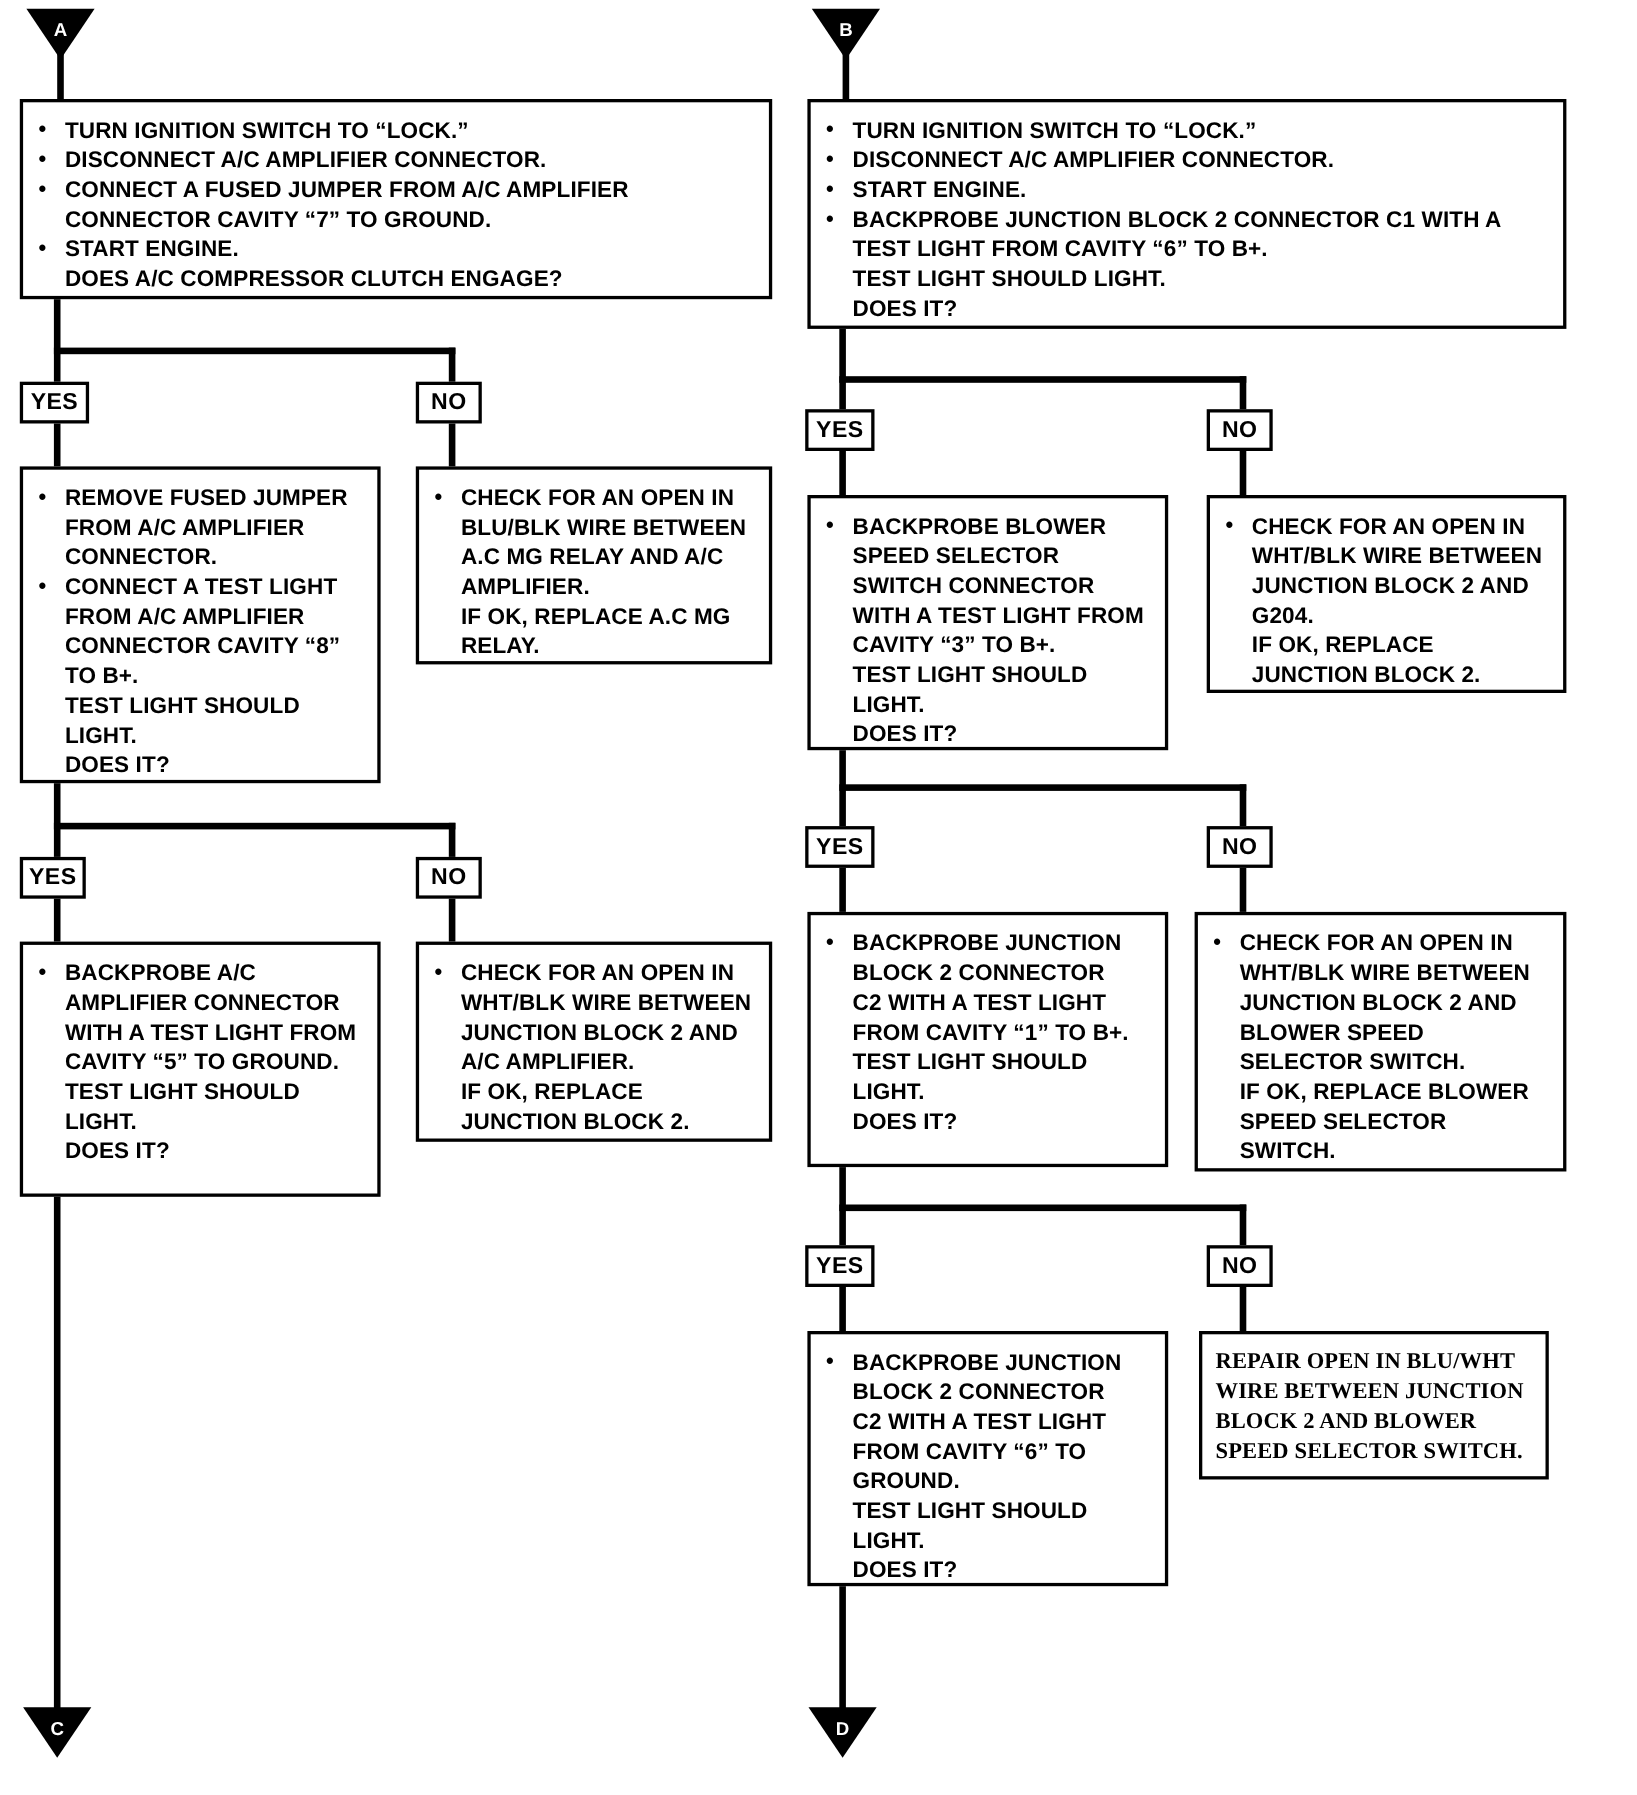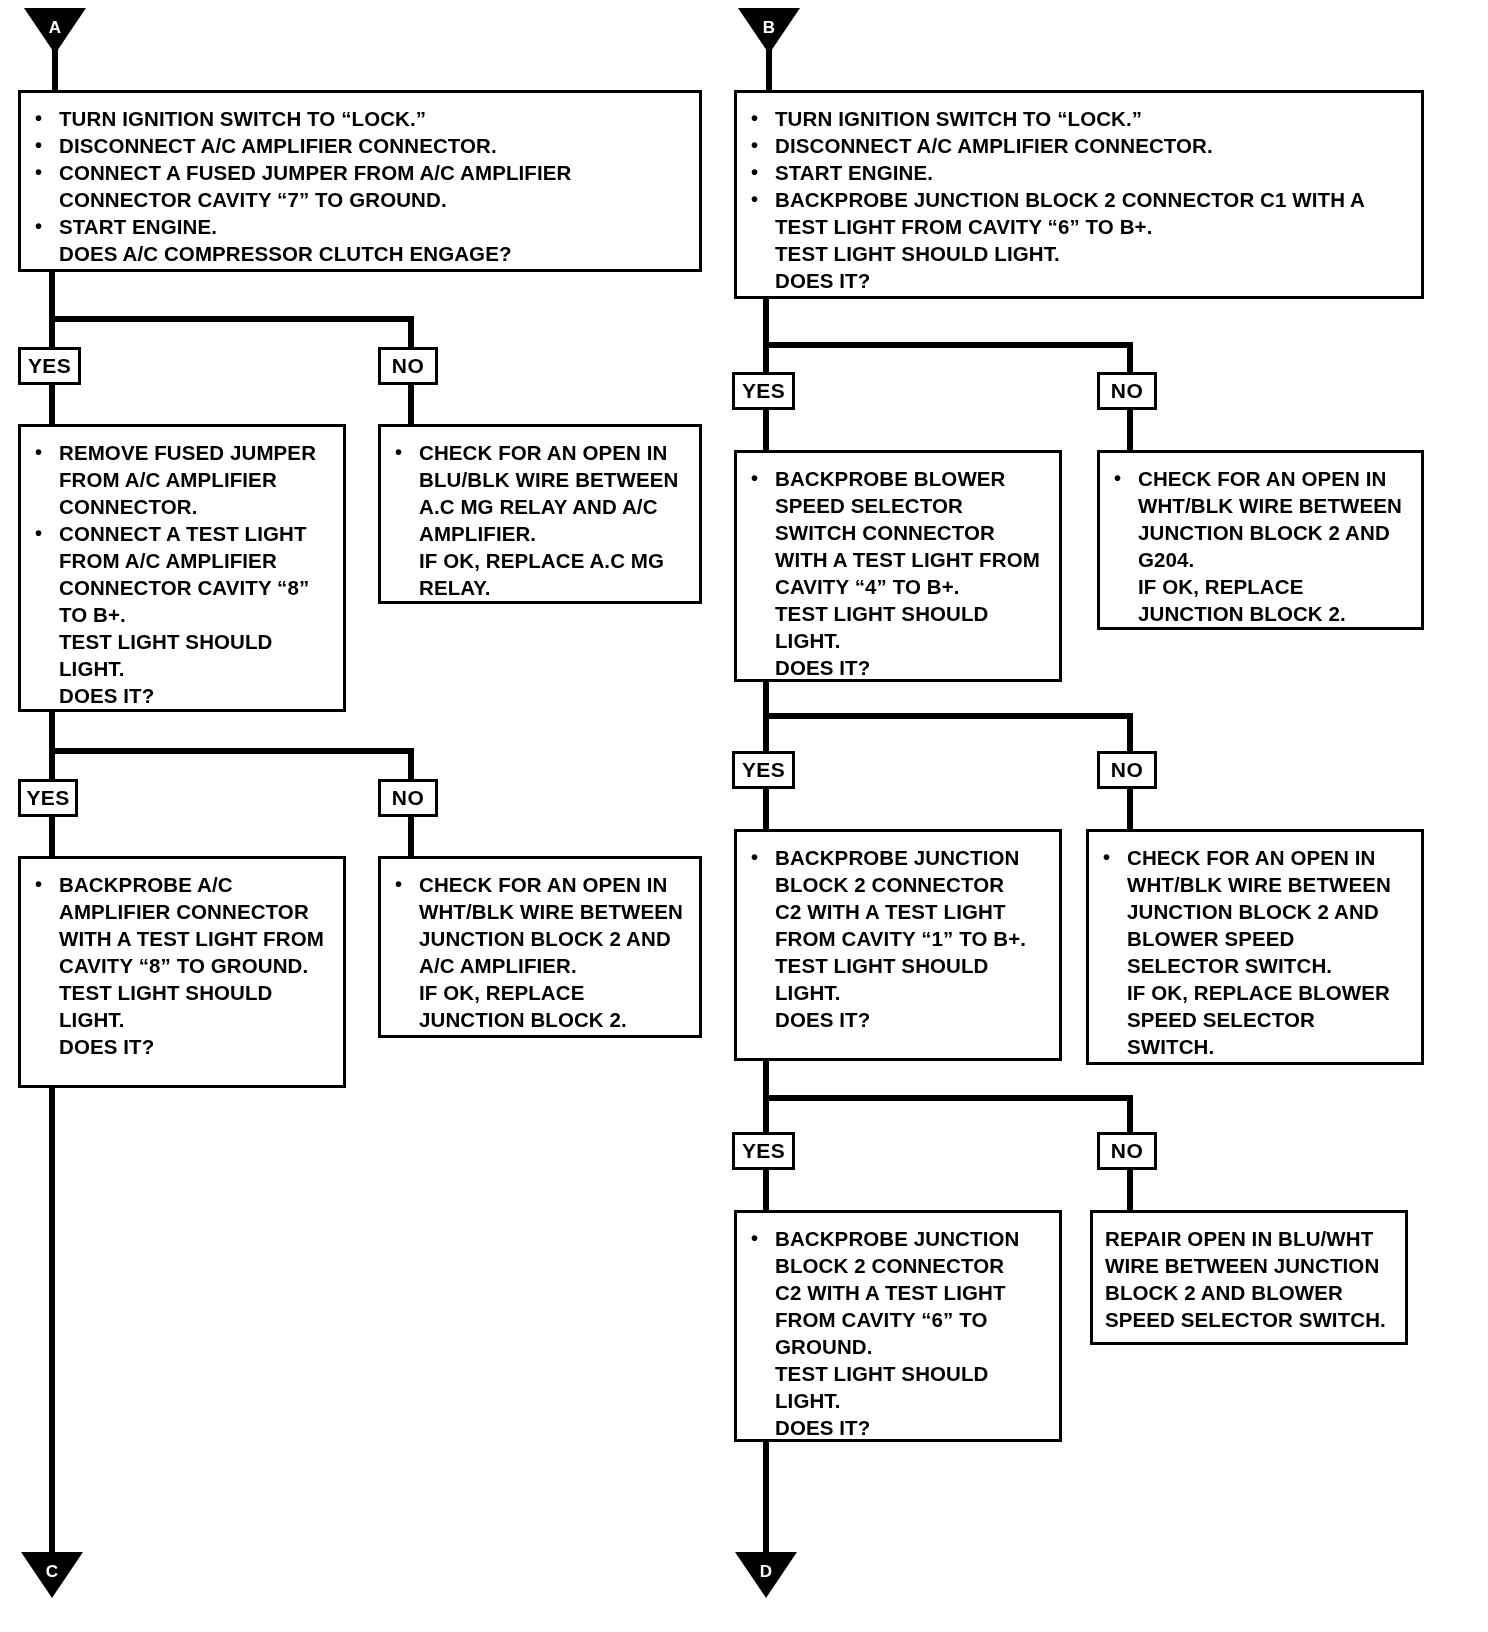--- a/index.html
+++ b/index.html
@@ -140,21 +140,21 @@
   <div class="dec" style="left:18px;top:779px;width:60px;height:38px;">YES</div>
   <div class="dec" style="left:378px;top:779px;width:60px;height:38px;">NO</div>
   <div class="vline" style="left:49px;top:815px;height:45px;"></div>
   <div class="vline" style="left:408px;top:815px;height:45px;"></div>
 
   <div class="box" style="left:18px;top:856px;width:328px;height:232px;">
     <div class="inner">
       <div class="li"><span class="bul">•</span><span class="txt">BACKPROBE A/C
 AMPLIFIER CONNECTOR
 WITH A TEST LIGHT FROM
-CAVITY “8” TO GROUND.
+CAVITY “5” TO GROUND.
 TEST LIGHT SHOULD
 LIGHT.
 DOES IT?</span></div>
     </div>
   </div>
 
   <div class="box" style="left:378px;top:856px;width:324px;height:182px;">
     <div class="inner">
       <div class="li"><span class="bul">•</span><span class="txt">CHECK FOR AN OPEN IN
 WHT/BLK WIRE BETWEEN
@@ -192,21 +192,21 @@
   <div class="dec" style="left:1097px;top:372px;width:60px;height:38px;">NO</div>
   <div class="vline" style="left:763px;top:408px;height:45px;"></div>
   <div class="vline" style="left:1127px;top:408px;height:45px;"></div>
 
   <div class="box" style="left:734px;top:450px;width:328px;height:232px;">
     <div class="inner">
       <div class="li"><span class="bul">•</span><span class="txt">BACKPROBE BLOWER
 SPEED SELECTOR
 SWITCH CONNECTOR
 WITH A TEST LIGHT FROM
-CAVITY “4” TO B+.
+CAVITY “3” TO B+.
 TEST LIGHT SHOULD
 LIGHT.
 DOES IT?</span></div>
     </div>
   </div>
 
   <div class="box" style="left:1097px;top:450px;width:327px;height:180px;">
     <div class="inner">
       <div class="li"><span class="bul">•</span><span class="txt">CHECK FOR AN OPEN IN
 WHT/BLK WIRE BETWEEN
@@ -265,21 +265,21 @@
 C2 WITH A TEST LIGHT
 FROM CAVITY “6” TO
 GROUND.
 TEST LIGHT SHOULD
 LIGHT.
 DOES IT?</span></div>
     </div>
   </div>
 
   <div class="box" style="left:1090px;top:1210px;width:318px;height:135px;">
-    <div class="inner" style="padding:12px 8px 8px 10px;">
+    <div class="inner" style="padding:12px 8px 8px 10px;font-family:Liberation Serif, serif;">
       <div class="li nobul"><span class="txt">REPAIR OPEN IN BLU/WHT
 WIRE BETWEEN JUNCTION
 BLOCK 2 AND BLOWER
 SPEED SELECTOR SWITCH.</span></div>
     </div>
   </div>
 
   <div class="vline" style="left:763px;top:1440px;height:120px;"></div>
   <div class="conn" style="left:735px;top:1552px;"></div>
   <div class="conn-lbl" style="left:751px;top:1562px;">D</div>

